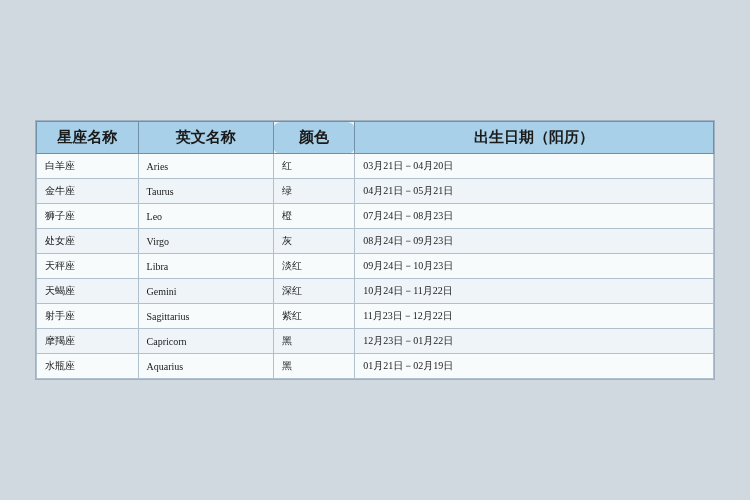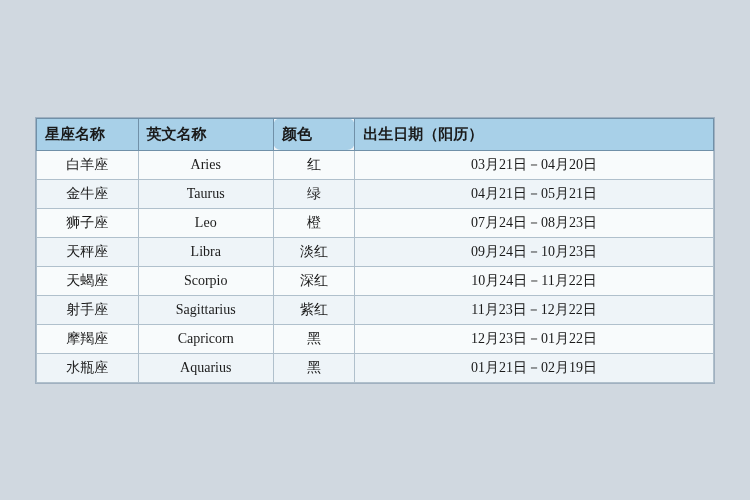--- a/index.html
+++ b/index.html
@@ -22,31 +22,30 @@
 
     table {
       width: 100%;
       border-collapse: collapse;
     }
 
     thead tr th {
       background-color: #a8d0e8;
       border: 1px solid #7090a8;
       padding: 6px 8px;
-      text-align: left;
+      text-align: center;
       font-size: 15px;
       font-weight: bold;
       color: #1a1a1a;
     }
 
     tbody tr td {
       border: 1px solid #b0c0cc;
       padding: 5px 8px;
-      text-align: center;
-      font-size: 14px;
+      font-size: 10px;
       color: #1a1a1a;
       background-color: #f8fbfc;
     }
 
     tbody tr:nth-child(even) td {
       background-color: #eef4f8;
     }
 
     .col-cn { width: 15%; }
     .col-en { width: 20%; }
@@ -79,28 +78,34 @@
           <td>绿</td>
           <td>04月21日－05月21日</td>
         </tr>
         <tr>
           <td>狮子座</td>
           <td>Leo</td>
           <td>橙</td>
           <td>07月24日－08月23日</td>
         </tr>
         <tr>
+          <td>处女座</td>
+          <td>Virgo</td>
+          <td>灰</td>
+          <td>08月24日－09月23日</td>
+        </tr>
+        <tr>
           <td>天秤座</td>
           <td>Libra</td>
           <td>淡红</td>
           <td>09月24日－10月23日</td>
         </tr>
         <tr>
           <td>天蝎座</td>
-          <td>Scorpio</td>
+          <td>Gemini</td>
           <td>深红</td>
           <td>10月24日－11月22日</td>
         </tr>
         <tr>
           <td>射手座</td>
           <td>Sagittarius</td>
           <td>紫红</td>
           <td>11月23日－12月22日</td>
         </tr>
         <tr>

